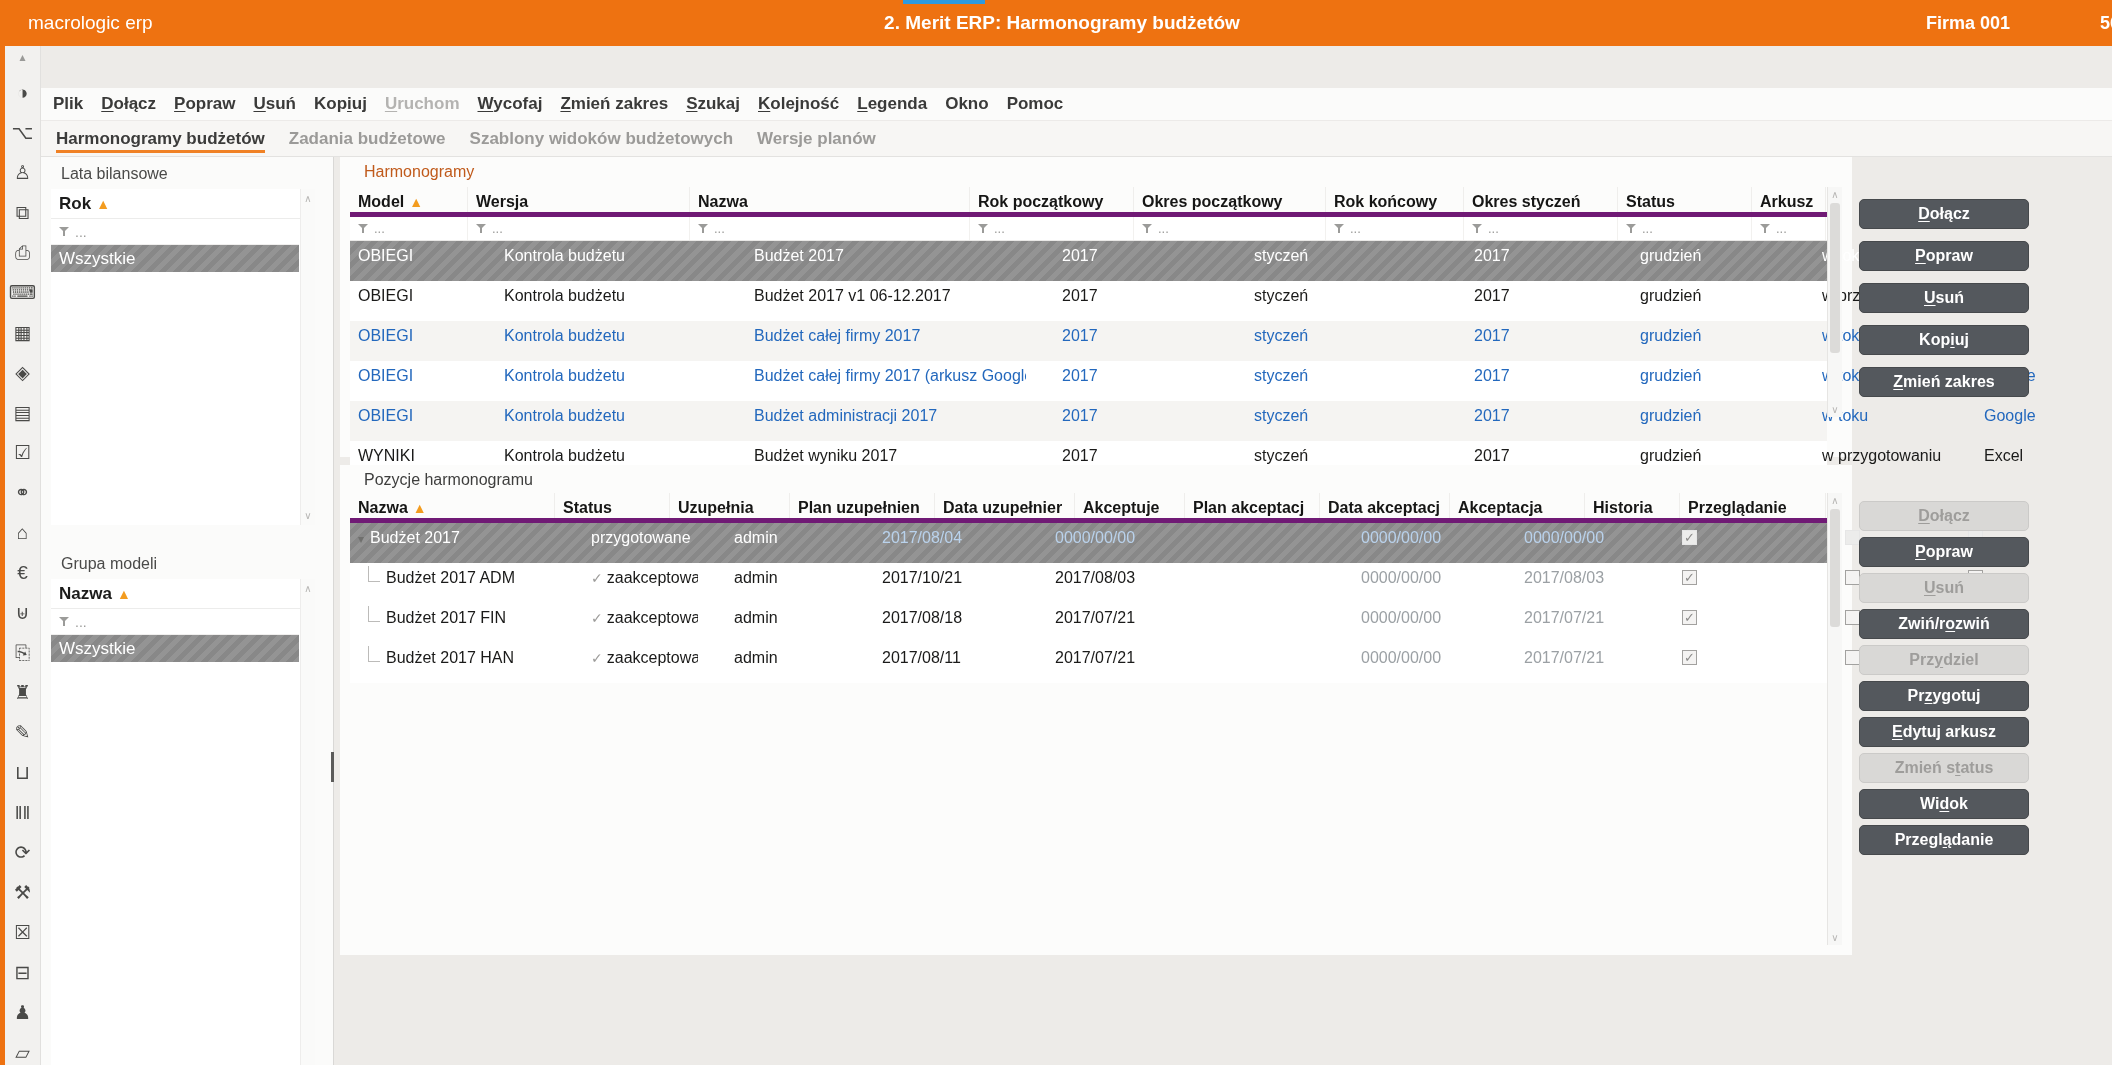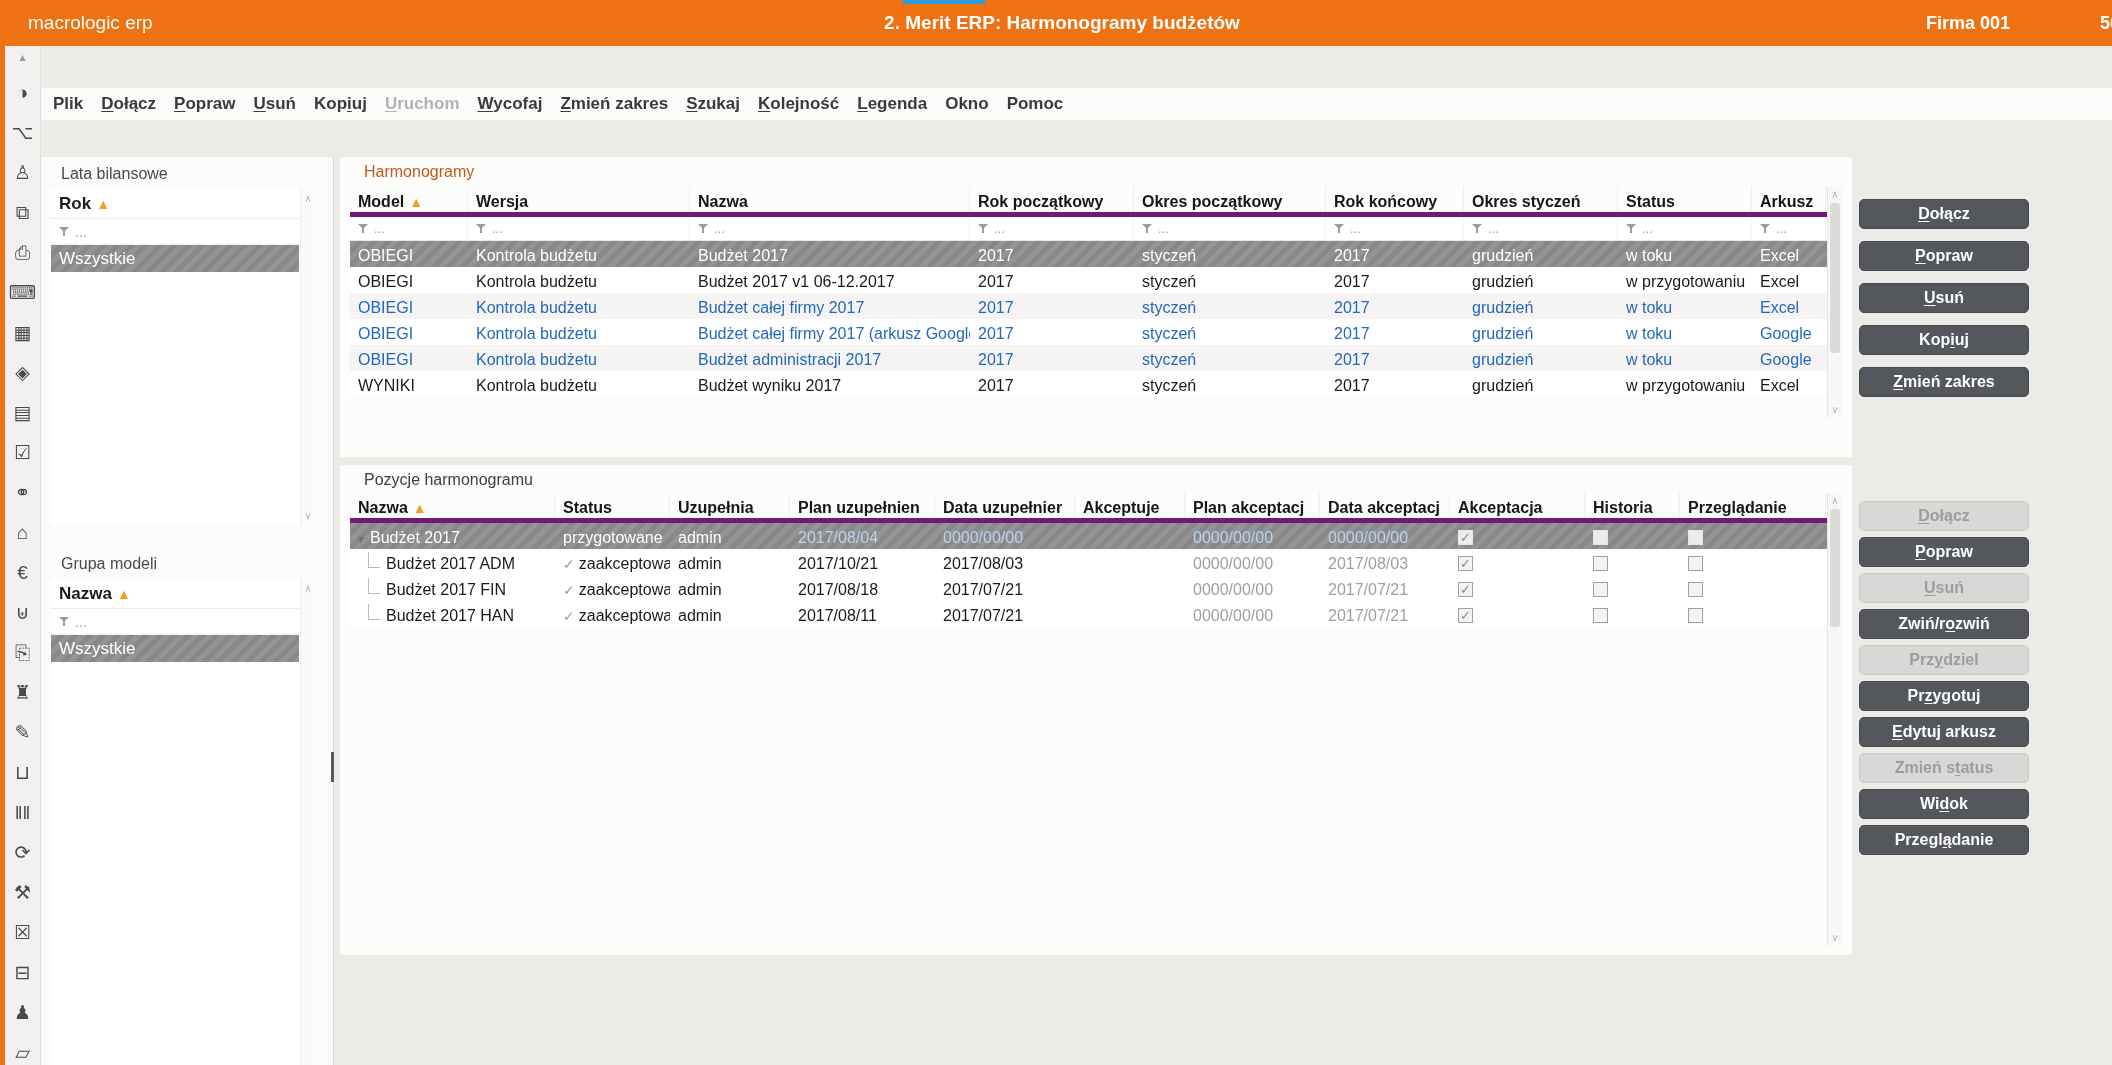--- a/index.html
+++ b/index.html
@@ -60,21 +60,21 @@
   .white-sec{position:absolute;left:6px;width:1512px;background:#fcfcfb;}
   .sec-label{position:absolute;left:24px;font-size:16px;}
   .sec-label.orange{color:var(--section-orange);}
   .sec-label.dark{color:#3e3e3d;}
 
   .grid{position:absolute;left:10px;}
   .g-head{display:flex;height:30px;background:#fcfcfb;border-bottom:5px solid #701a75;}
   .g-head .c{font-size:16px;font-weight:bold;color:#161615;line-height:29px;padding:0 8px;border-right:1px solid #efeeec;white-space:nowrap;overflow:hidden;}
   .g-filter{display:flex;height:24px;background:#fff;border-bottom:1px solid #eae9e7;}
   .g-filter .c{display:flex;align-items:center;padding:0 8px;border-right:1px solid #f2f1ef;color:#9b9b99;font-size:13px;cursor:text;}
-  .g-row{display:flex;height:26px;cursor:pointer;}
+  .g-row{display:flex;height:40px;cursor:pointer;gap:28px;}
   .g-row .c{font-size:16px;line-height:29px;padding:0 8px;white-space:nowrap;overflow:hidden;color:#1a1a19;}
   .g-row.blue .c{color:var(--row-blue);}
   .g-row.sel .c{color:#fff;}
   .g-row.sel .c.sdate{color:#b9d2ec;}
   .g-row .c.dim{color:#9ba0a4;}
   .funnel{display:inline-block;width:11px;height:11px;position:relative;margin-right:5px;flex:none;}
   .funnel:before{content:"";position:absolute;top:1px;left:0;border-left:5px solid transparent;border-right:5px solid transparent;border-top:5px solid #9b9b99;}
   .funnel:after{content:"";position:absolute;top:5px;left:4px;width:2px;height:5px;background:#9b9b99;}
   .g-scroll{position:absolute;right:0;top:0;width:15px;background:#f7f7f6;border-left:1px solid #e6e5e3;}
   .thumb{position:absolute;left:2px;width:10px;background:#dcdbd9;border-radius:3px;cursor:grab;}
@@ -143,20 +143,26 @@
       <span class="mi"><u>U</u>suń</span>
       <span class="mi">Kop<u>i</u>uj</span>
       <span class="mi dis"><u>U</u>ruchom</span>
       <span class="mi"><u>W</u>ycofaj</span>
       <span class="mi"><u>Z</u>mień zakres</span>
       <span class="mi"><u>S</u>zukaj</span>
       <span class="mi"><u>K</u>olejność</span>
       <span class="mi"><u>L</u>egenda</span>
       <span class="mi">Okno</span>
       <span class="mi">Pomoc</span>
+    </div>
+  <div id="subtabs-row">
+      <div class="stab active">Harmonogramy budżetów</div>
+      <div class="stab">Zadania budżetowe</div>
+      <div class="stab">Szablony widoków budżetowych</div>
+      <div class="stab">Wersje planów</div>
     </div>
 
   <div id="left-panel">
     <div class="panel-label" style="top:8px;">Lata bilansowe</div>
     <div class="listbox" style="top:32px;height:336px;">
       <div class="lb-head" style="padding-right:16px;">
         <span>Rok</span><span class="sort">▲</span>
       </div>
       <div class="lb-filter" style="margin-right:16px;">
         <span class="funnel"></span>

